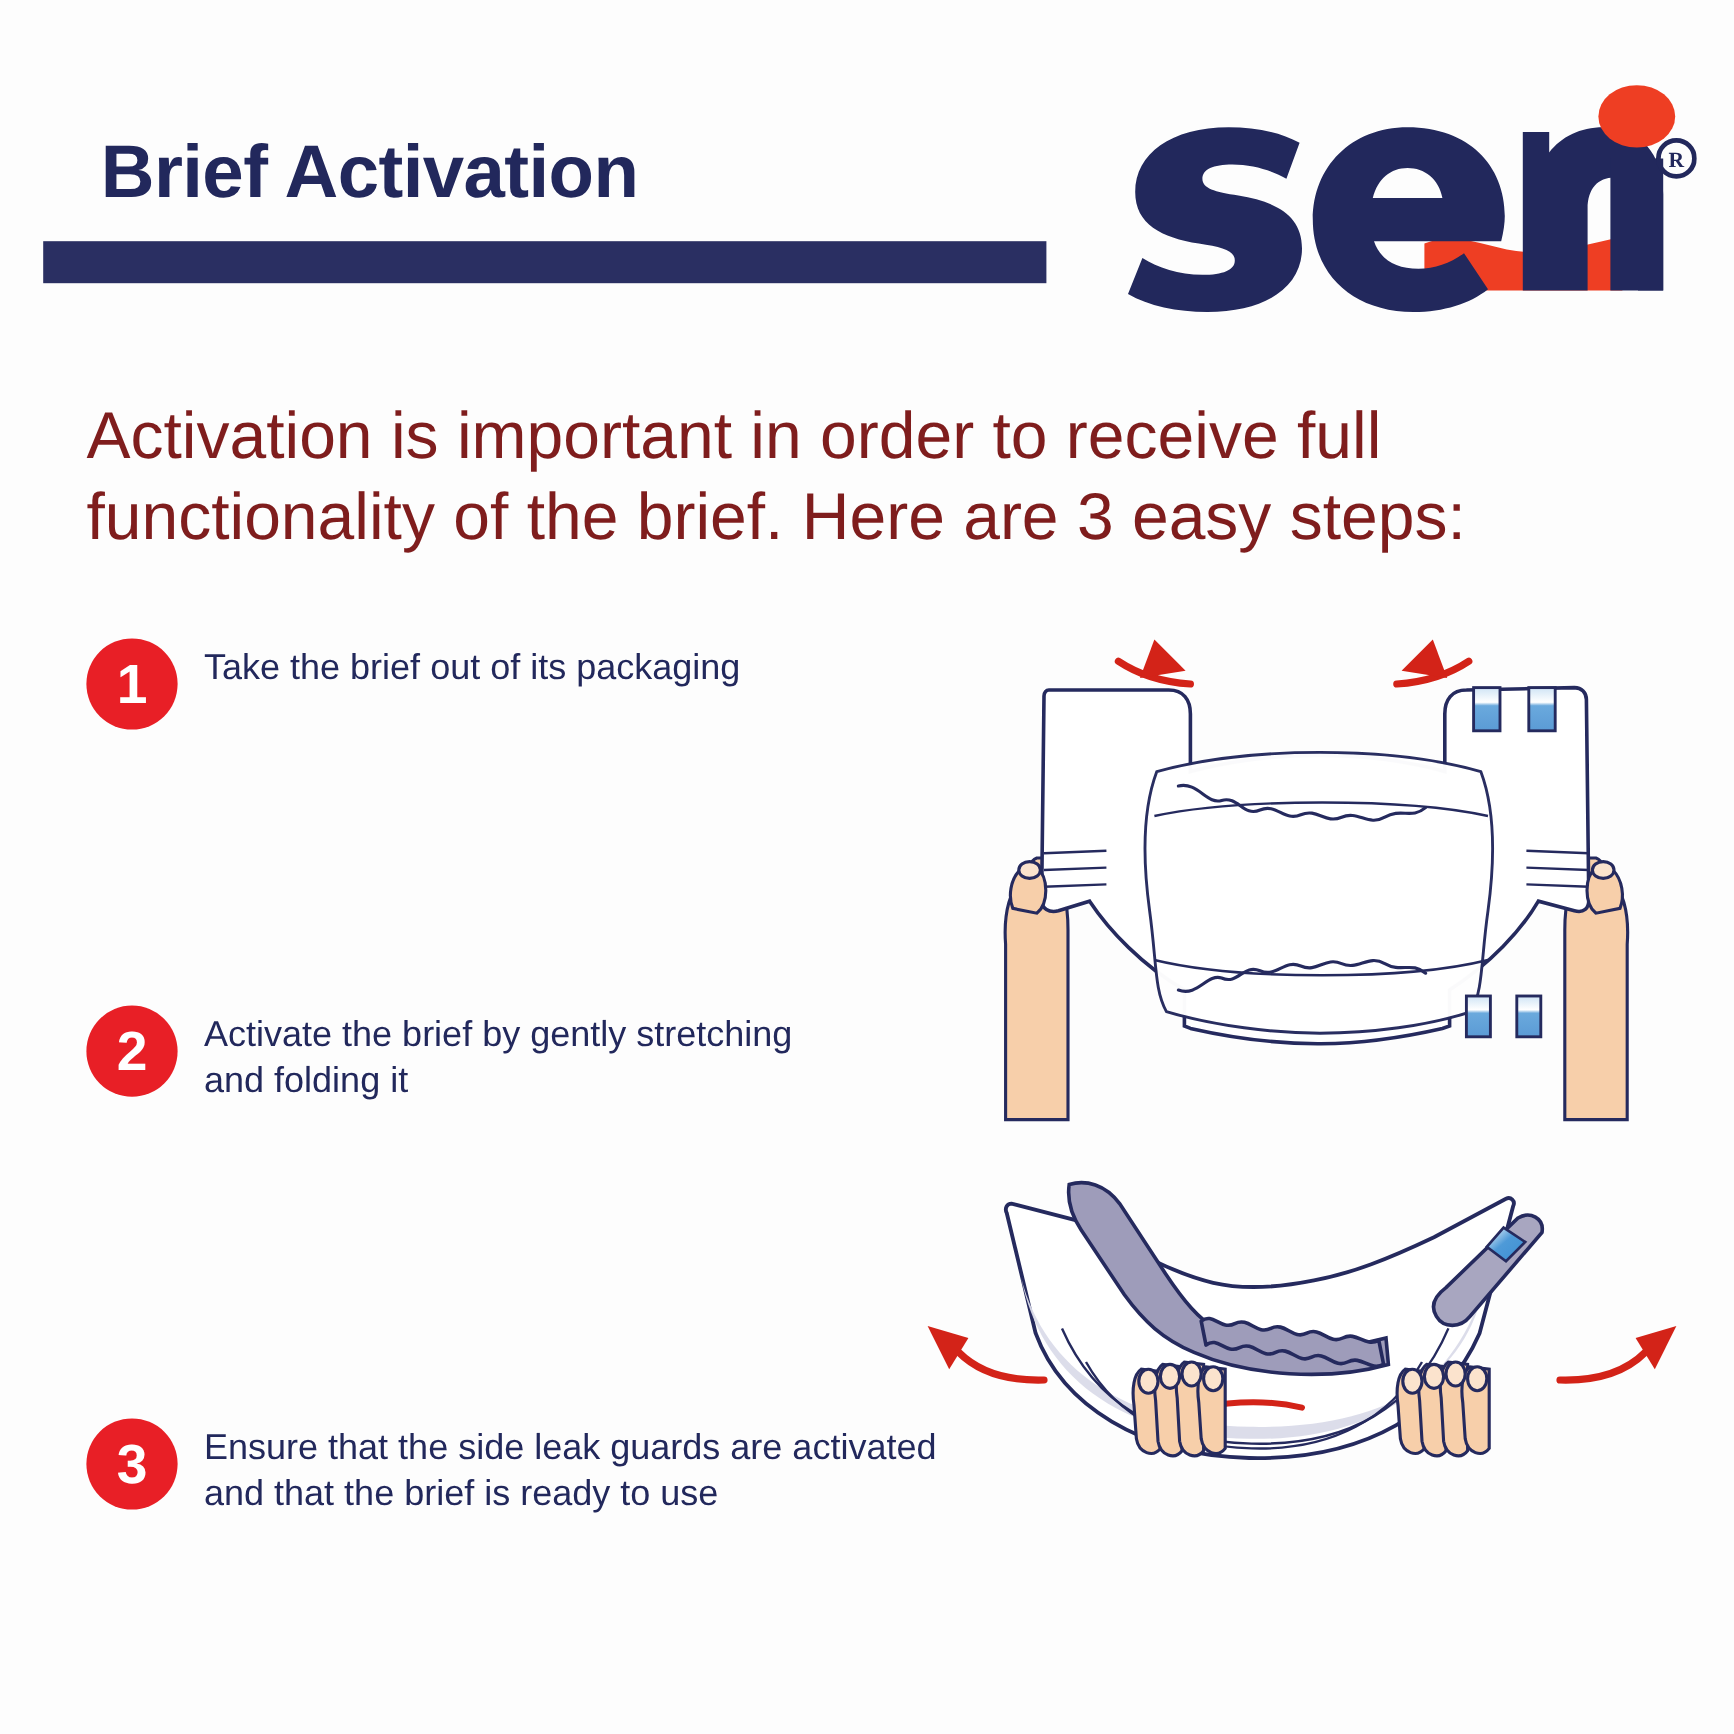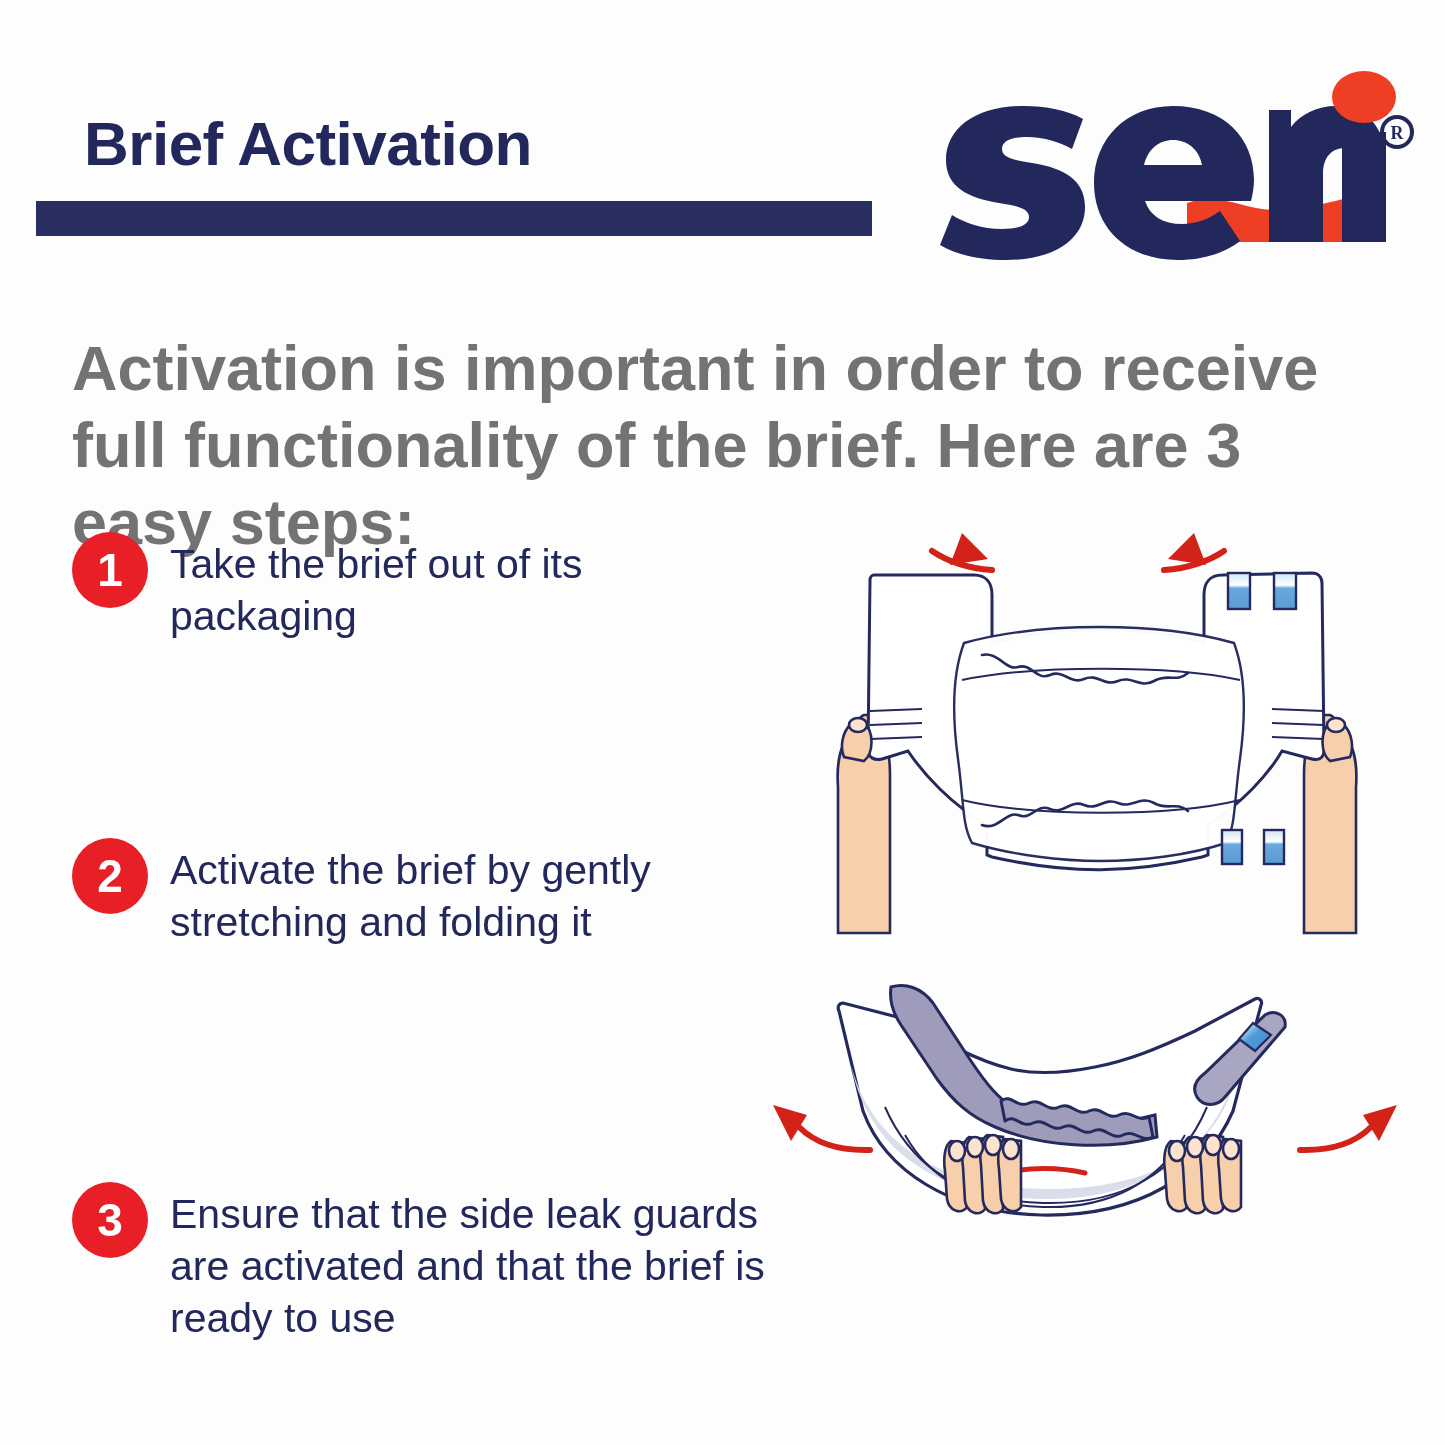--- a/index.html
+++ b/index.html
@@ -24,34 +24,34 @@
     background:#2a2f62;
   }
 
   
   .logo{position:absolute;left:888px;top:70px;width:490px;height:190px;}
   .logo svg{display:block;width:100%;height:100%;}
 
   
   .intro{
     position:absolute;left:72px;top:330px;width:1250px;
-    font-size:63px;line-height:1.22;color:#737373;font-weight:700;
+    font-size:55px;line-height:1.22;color:#7f1d1d;font-weight:400;
   }
 
   
   .step{position:absolute;display:flex;align-items:flex-start;}
   .badge{
     flex:0 0 auto;width:76px;height:76px;border-radius:50%;
     background:#e81f26;color:#ffffff;
     display:flex;align-items:center;justify-content:center;
     font-size:46px;font-weight:700;line-height:1;
     margin-right:22px;
   }
   .step-text{
-    color:#22285c;font-size:41px;line-height:1.27;font-weight:400;
+    color:#22285c;font-size:30px;line-height:1.27;font-weight:400;
     padding-top:6px;
   }
   .step-text b{font-weight:400;}
 
   #step1{left:72px;top:532px;width:640px;}
   #step2{left:72px;top:838px;width:640px;}
   #step3{left:72px;top:1182px;width:740px;}
 
   
   .illus{position:absolute;}

